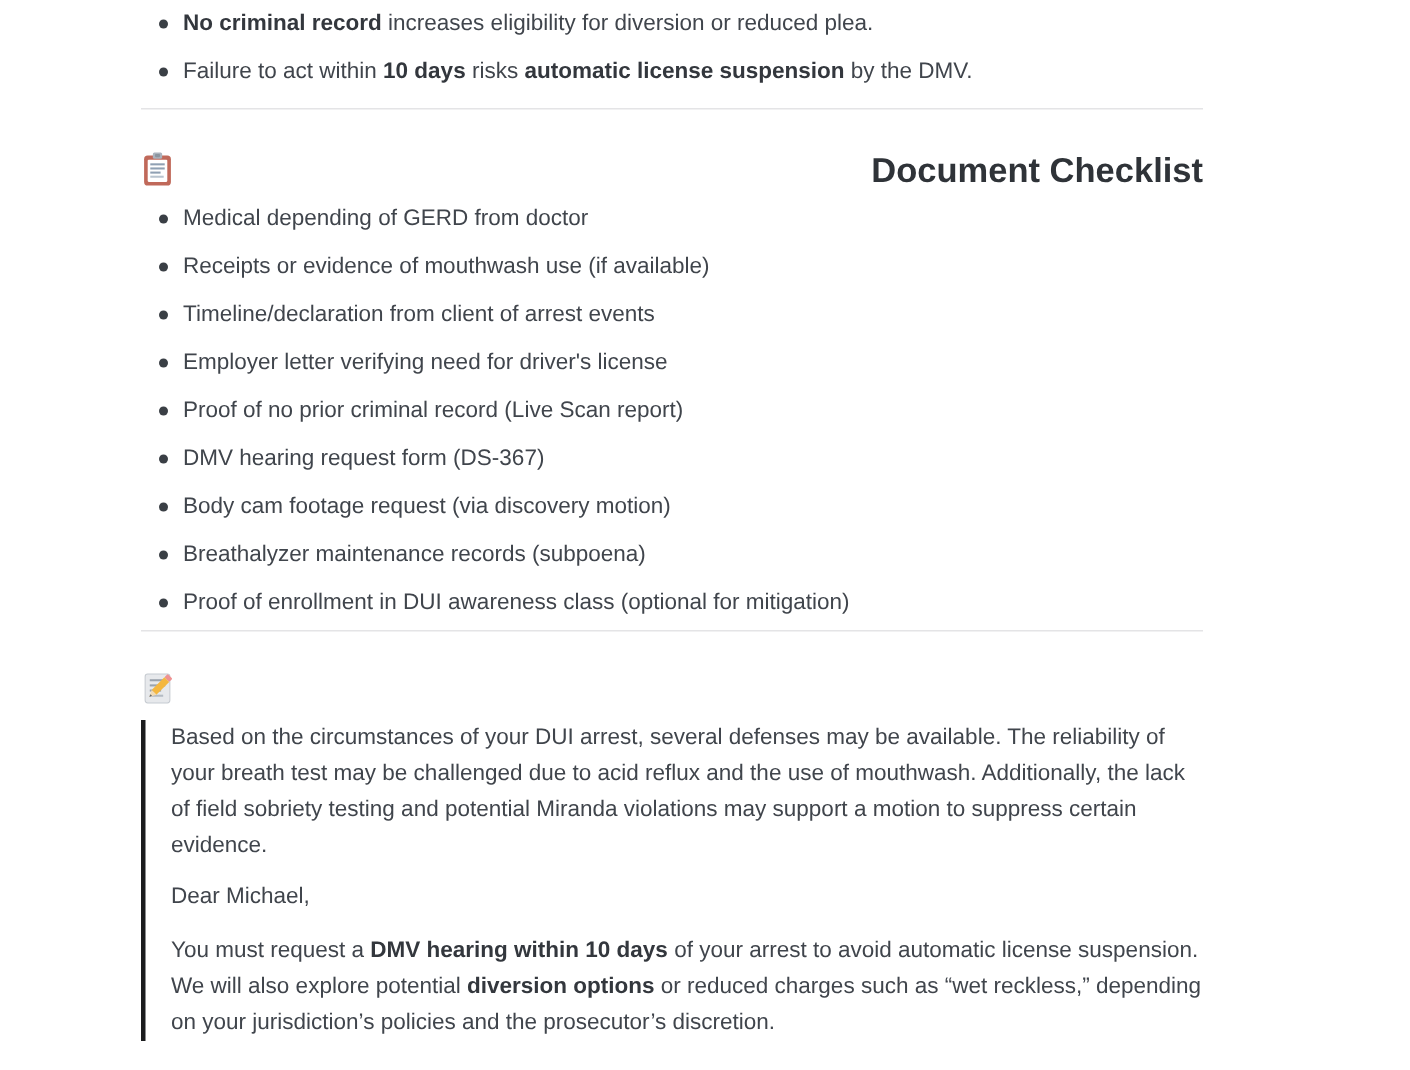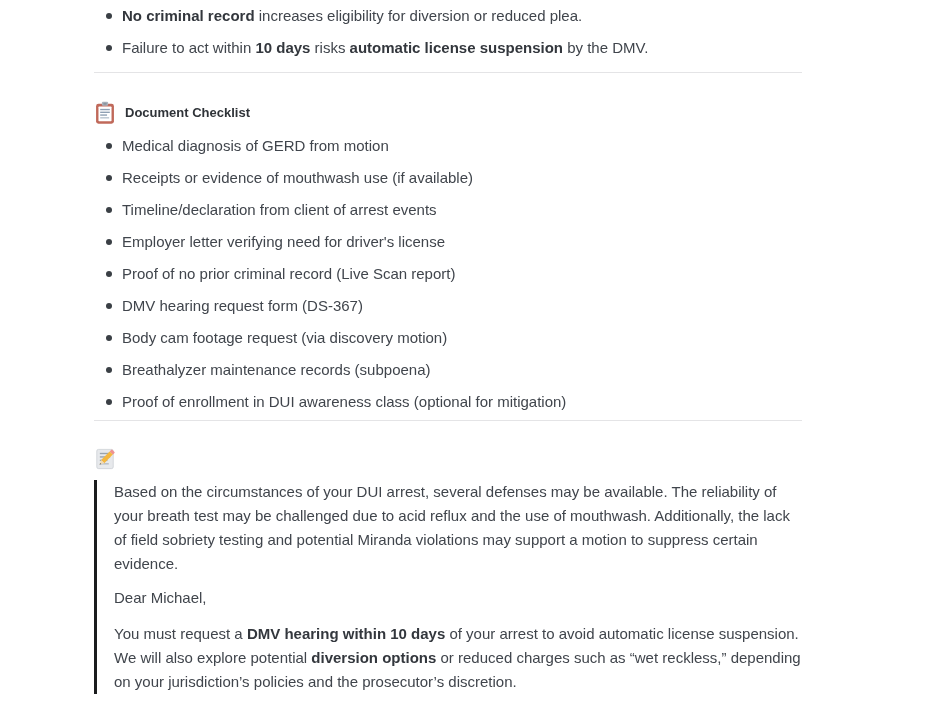--- a/index.html
+++ b/index.html
@@ -48,25 +48,26 @@
   }
   ul.intro-list { padding-top: 4px; }
   ul.intro-list li + li { margin-top: 8px; }
   ul.check-list { margin-top: 8px; }
   ul.check-list li + li { margin-top: 8px; }
 
   h2.section-heading {
     display: flex;
     align-items: center;
     gap: 9px;
-    font-size: 13px;
+    font-size: 23px;
     line-height: 26px;
     font-weight: 700;
     color: #2f3338;
     margin-top: 27px;
+    justify-content: space-between;
   }
   h2.section-heading .emoji {
     display: inline-flex;
     flex: 0 0 auto;
   }
   p.section-subtitle {
     margin-top: 10px;
     color: #40454c;
   }
   blockquote.memo-quote {
@@ -99,21 +100,21 @@
           <rect x="13.5" y="2" width="5" height="3" rx="1" fill="#8b959f"></rect>
           <rect x="9" y="11" width="14" height="2" fill="#8fa0b3"></rect>
           <rect x="9" y="15" width="14" height="2" fill="#8fa0b3"></rect>
           <rect x="9" y="19" width="10" height="2" fill="#8fa0b3"></rect>
           <rect x="9" y="23" width="13" height="2" fill="#b9c4cf"></rect>
         </svg>
       </span>
       <span>Document Checklist</span>
     </h2>
     <ul class="bullet-list check-list">
-        <li>Medical diagnosis of GERD from motion</li>
+        <li>Medical depending of GERD from doctor</li>
         <li>Receipts or evidence of mouthwash use (if available)</li>
         <li>Timeline/declaration from client of arrest events</li>
         <li>Employer letter verifying need for driver's license</li>
         <li>Proof of no prior criminal record (Live Scan report)</li>
         <li>DMV hearing request form (DS-367)</li>
         <li>Body cam footage request (via discovery motion)</li>
         <li>Breathalyzer maintenance records (subpoena)</li>
         <li>Proof of enrollment in DUI awareness class (optional for mitigation)</li>
       </ul>
   </section>

